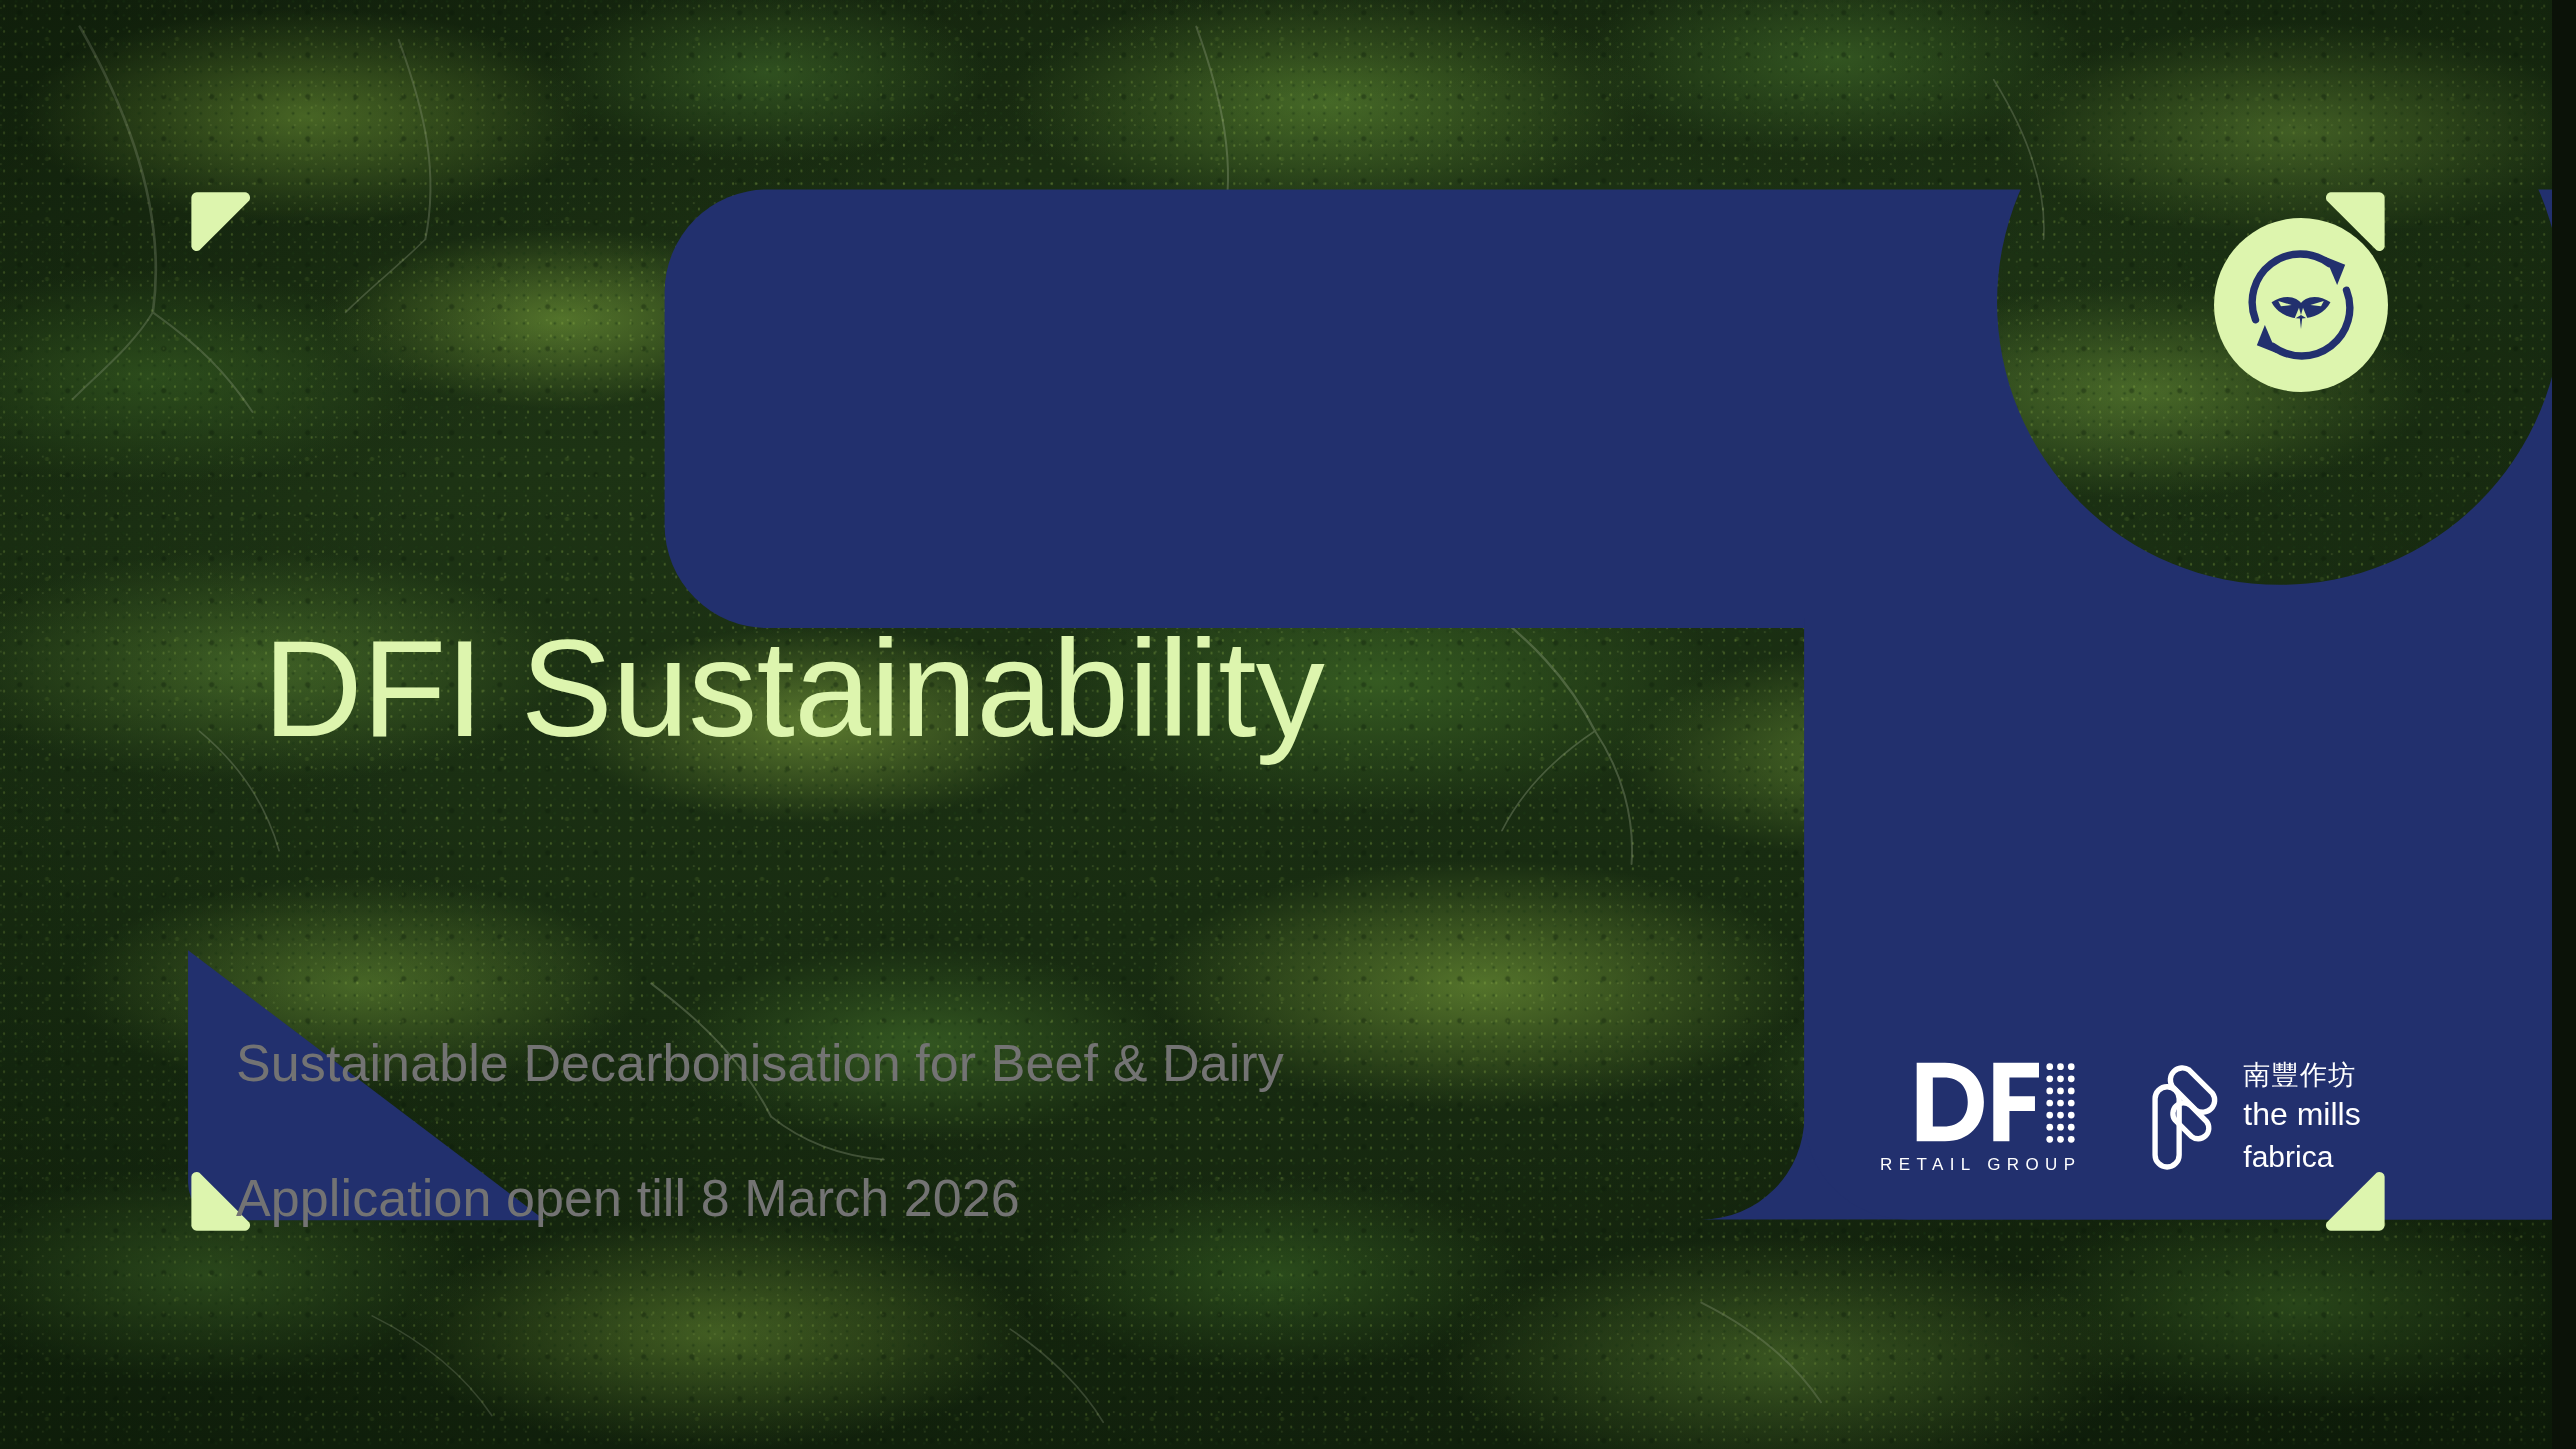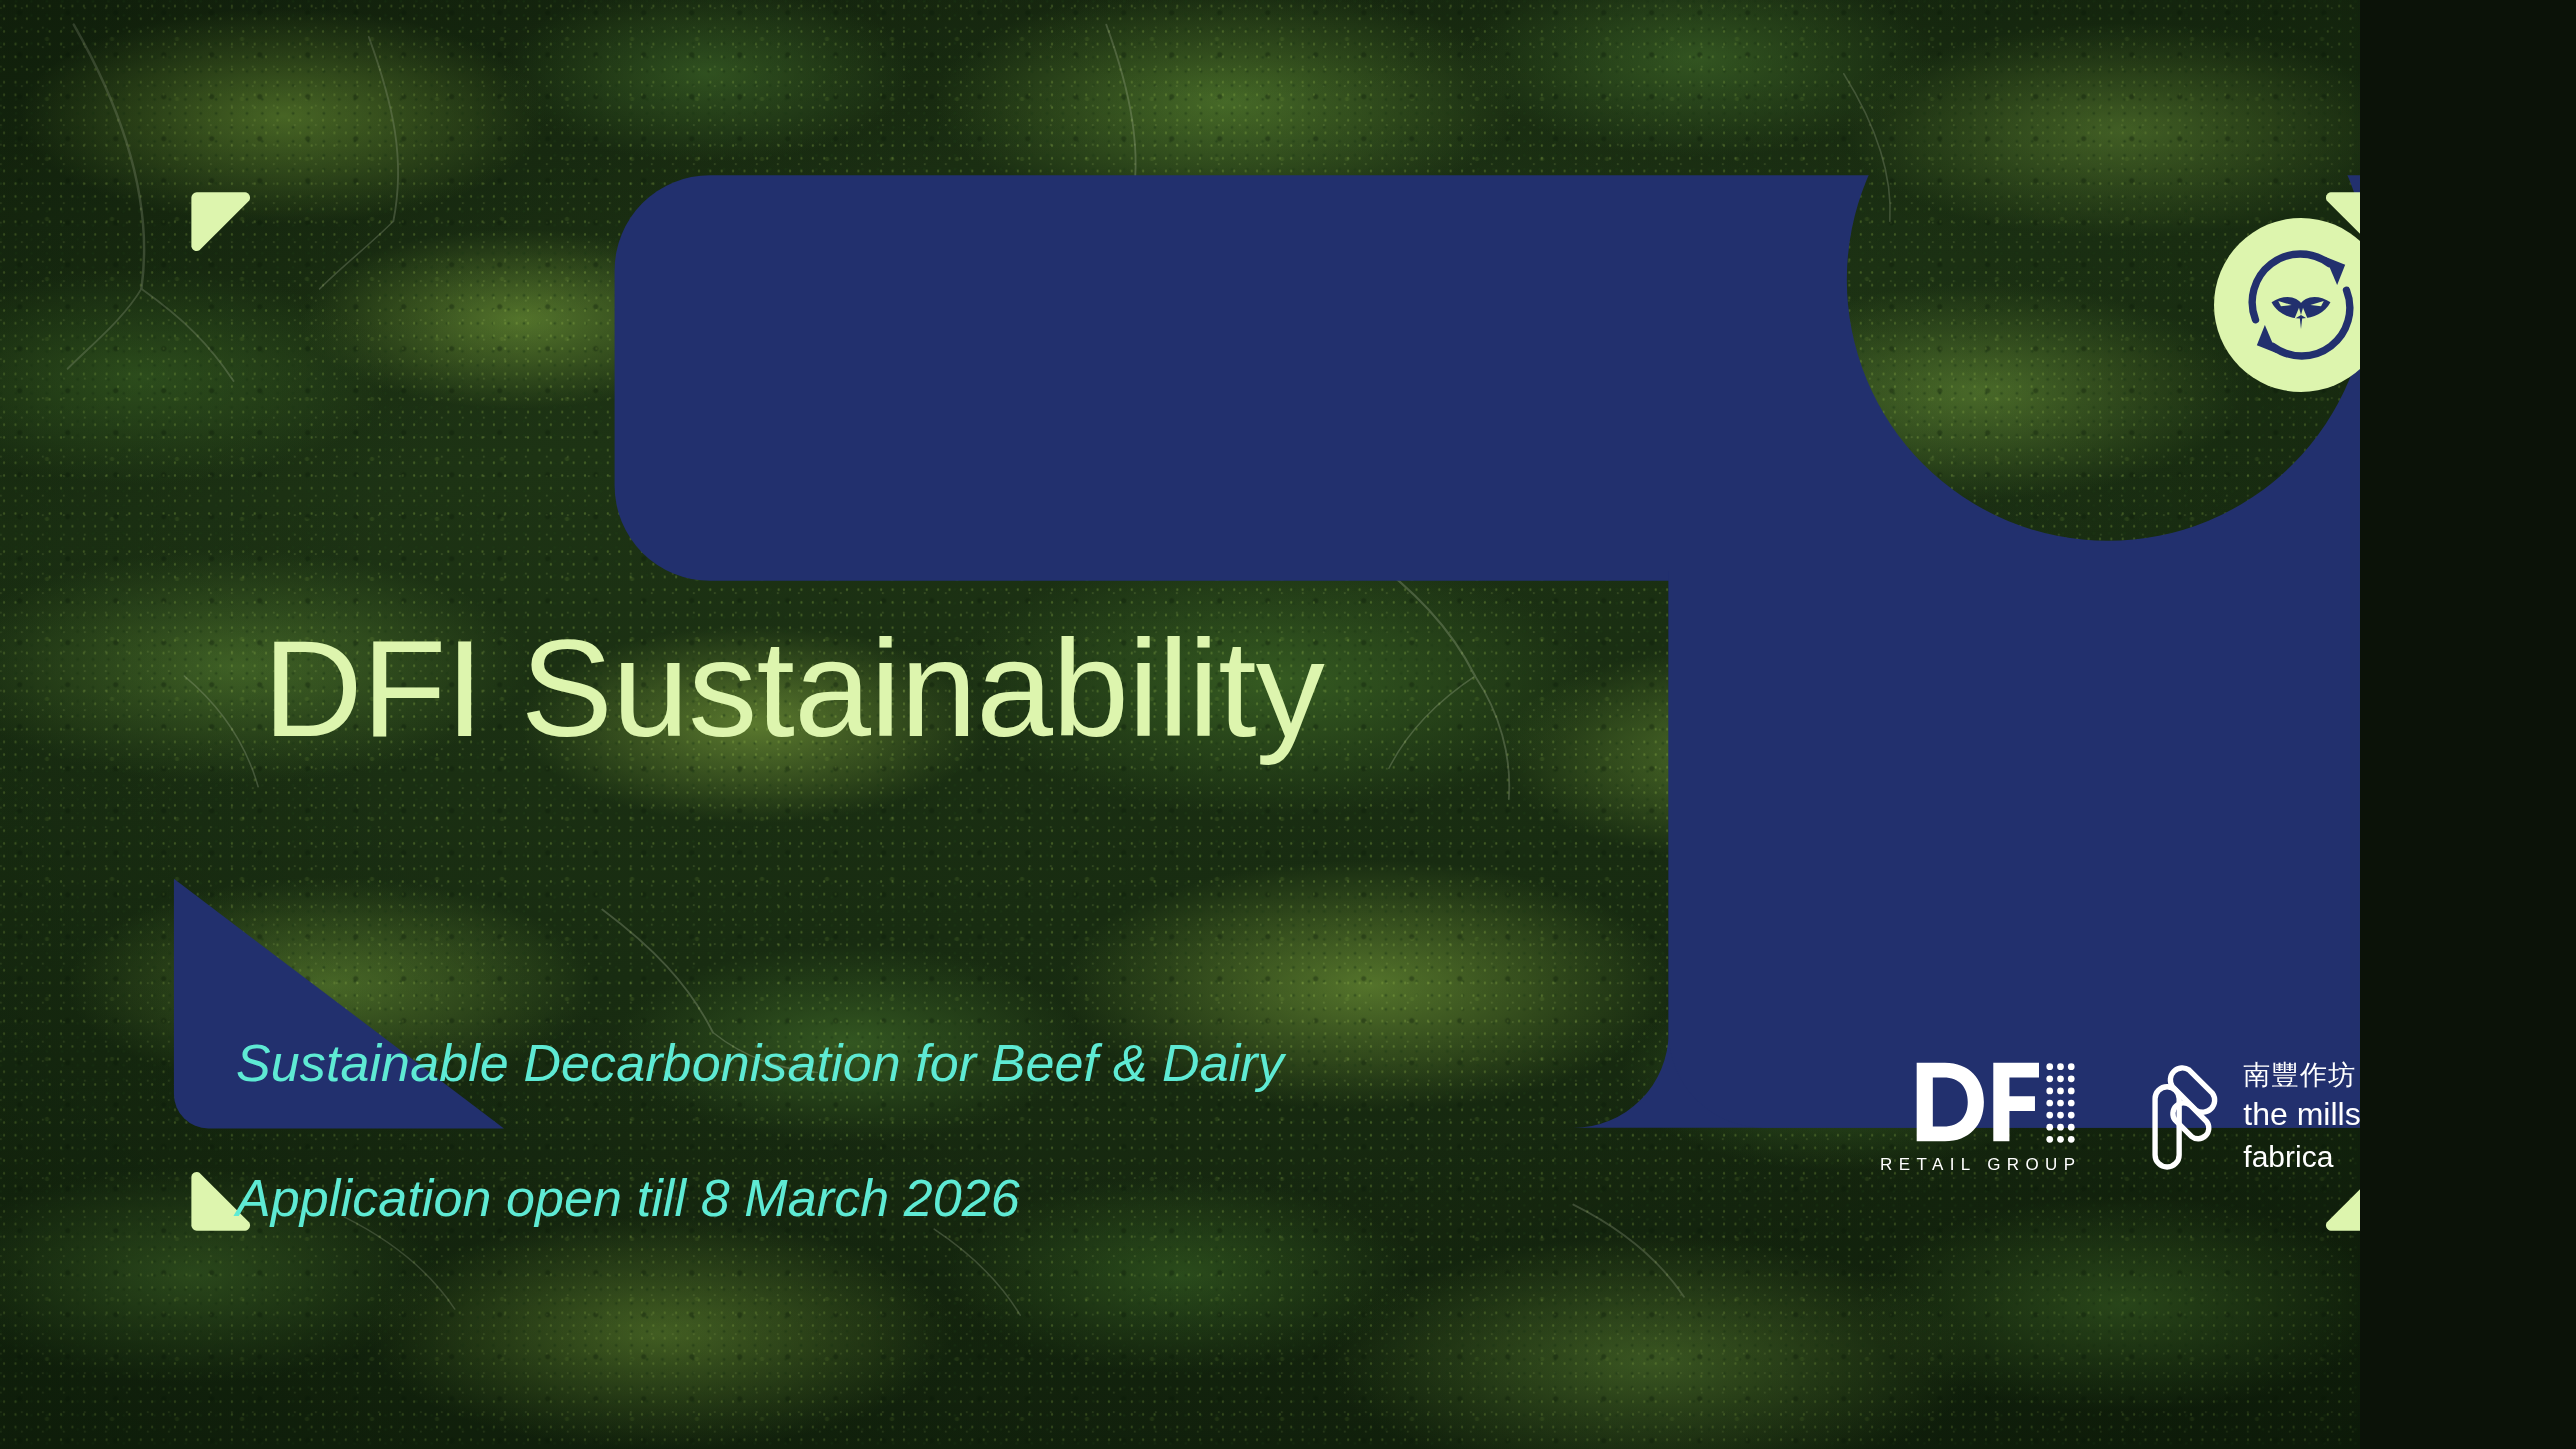--- a/index.html
+++ b/index.html
@@ -1,19 +1,19 @@
 <!DOCTYPE html>
 <html style="font-size:10.7px"><head>
 <meta charset="utf-8">
 <title>DFI Sustainability Innovation Challenge</title>
 <style>
   html,body{margin:0;padding:0;background:#0b1208;}
   .stage{
     position:relative;
-    width:2360px;height:1449px;
+    width:2552px;height:1449px;
     overflow:hidden;
     font-family:"Liberation Sans", sans-serif;
     background:#12200d;
   }
 
   
   .photo{position:absolute;inset:0;overflow:hidden;background:#14230f;}
   .photo .base{
     position:absolute;inset:0;
     background:
@@ -87,26 +87,25 @@
     letter-spacing:-0.7px;
     font-weight:400;
     white-space:pre;
   }
   .headline .l1{display:block;text-align:left;}
   .headline .l2{display:block;text-align:right;}
 
   .sub{
     position:absolute;
     left:236px;
-    color:#5eead4;
+    color:#737373;
     font-size:52px;
     font-weight:400;
     letter-spacing:0.1px;
     white-space:nowrap;
-    font-style:italic;
   }
   .sub.a{top:1033px;}
   .sub.b{top:1168px;}
 
   
   .logos{position:absolute;left:1878px;top:1060px;display:flex;align-items:center;gap:58px;}
   .logo-dfi{display:flex;flex-direction:column;align-items:flex-end;}
   .dfi-row{display:flex;align-items:flex-end;gap:9.4px;}
   .dfi-tag{
     color:#fff;font-size:17px;letter-spacing:6.4px;margin-top:10.7px;margin-left:2px;

